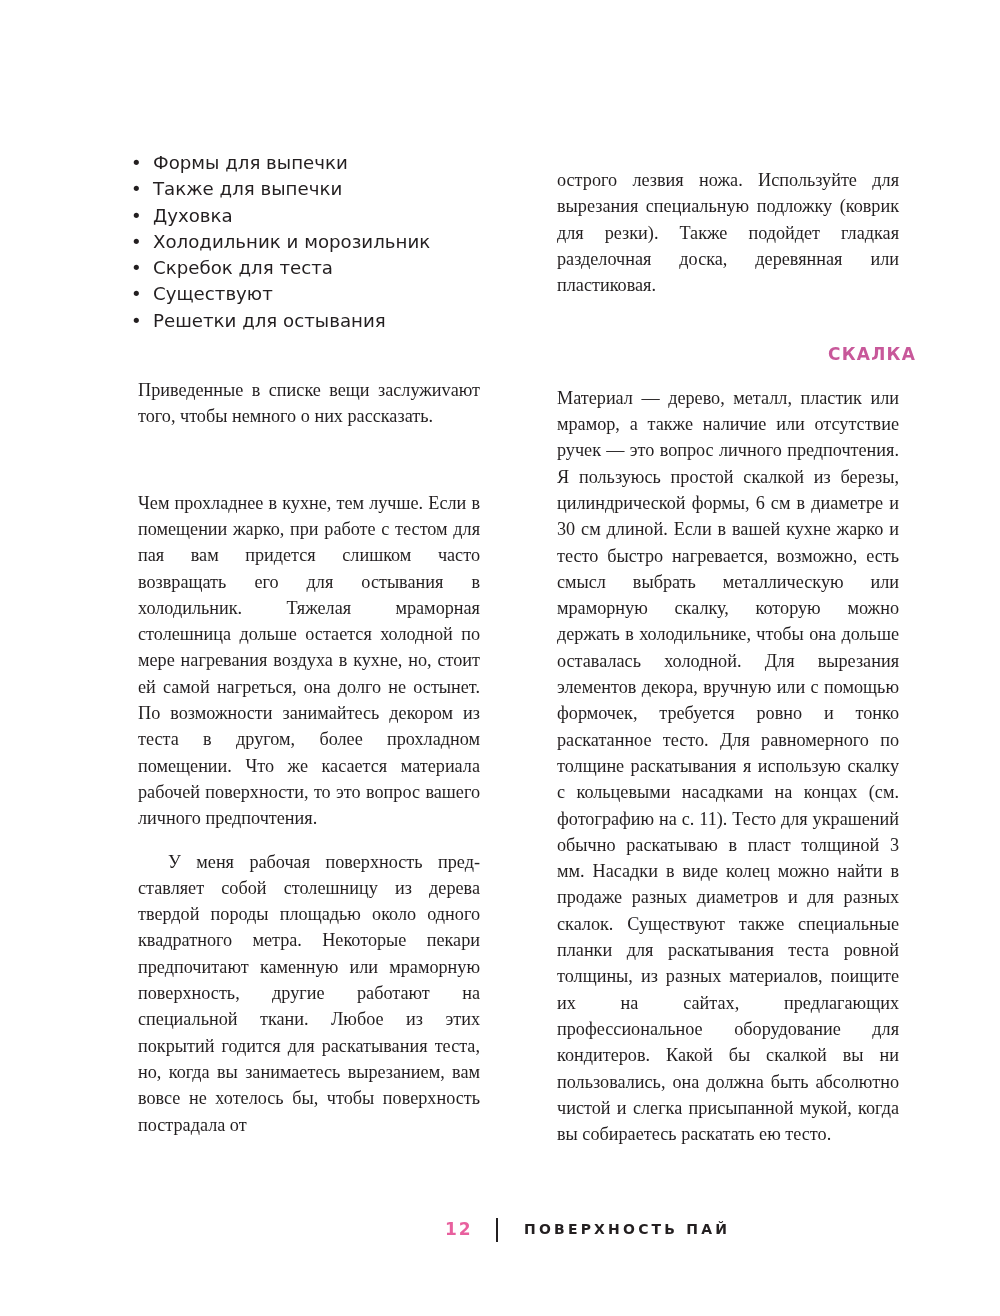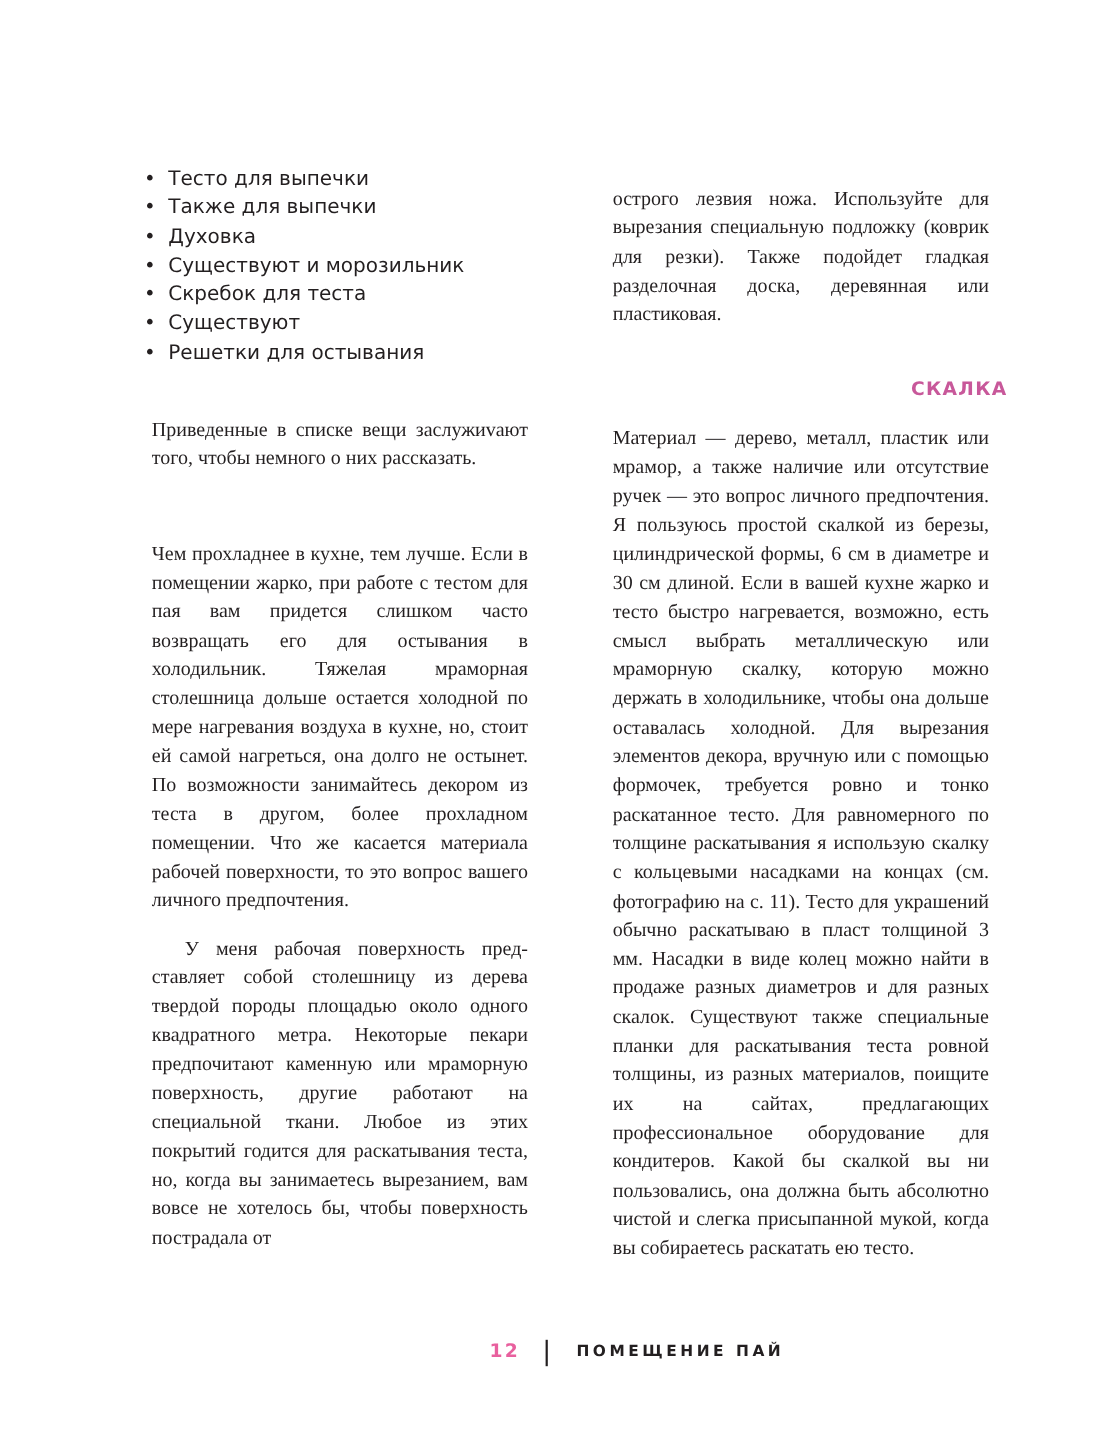--- a/index.html
+++ b/index.html
@@ -104,24 +104,24 @@
       letter-spacing: 3.2px;
     }
   </style>
 </head>
 <body>
 
 <div class="page">
 
   <div class="col col-left">
     <ul class="bullets">
-      <li><span class="dot">•</span><span>Тесто для выпечки</span></li>
+      <li><span class="dot">•</span><span>Формы для выпечки</span></li>
       <li><span class="dot">•</span><span>Также для выпечки</span></li>
       <li><span class="dot">•</span><span>Духовка</span></li>
-      <li><span class="dot">•</span><span>Существуют и морозильник</span></li>
+      <li><span class="dot">•</span><span>Холодильник и морозильник</span></li>
       <li><span class="dot">•</span><span>Скребок для теста</span></li>
       <li><span class="dot">•</span><span>Существуют</span></li>
       <li><span class="dot">•</span><span>Решетки для остывания</span></li>
     </ul>
 
     <div class="gap-1"></div>
 
     <p class="para">Приведенные в списке вещи заслужи­vают того, чтобы немного о них расска­зать.</p>
 
     <div class="gap-2"></div>
@@ -137,16 +137,16 @@
     <div class="gap-2"></div>
 
     <h2 class="heading">СКАЛКА</h2>
 
     <p class="para">Материал — дерево, металл, пластик или мрамор, а также наличие или от­сутствие ручек — это вопрос личного предпочтения. Я пользуюсь простой скалкой из березы, цилиндрической формы, 6 см в диаметре и 30 см дли­ной. Если в вашей кухне жарко и тесто быстро нагревается, возможно, есть смысл выбрать металлическую или мраморную скалку, которую можно держать в холодильнике, чтобы она дольше оставалась холодной. Для вы­резания элементов декора, вручную или с помощью формочек, требуется ровно и тонко раскатанное тесто. Для равномерного по толщине раскатыва­ния я использую скалку с кольцевыми насадками на концах (см. фотографию на с. 11). Тесто для украшений обычно раскатываю в пласт толщиной 3 мм. Насадки в виде колец можно найти в продаже разных диаметров и для раз­ных скалок. Существуют также специ­альные планки для раскатывания теста ровной толщины, из разных материа­лов, поищите их на сайтах, предлага­ющих профессиональное оборудова­ние для кондитеров. Какой бы скалкой вы ни пользовались, она должна быть абсолютно чистой и слегка присы­панной мукой, когда вы собираетесь раскатать ею тесто.</p>
   </div>
 
   <div class="footer">
     <span class="page-number">12</span>
     <span class="footer-divider"></span>
-    <span class="running-title">ПОМЕЩЕНИЕ ПАЙ</span>
+    <span class="running-title">ПОВЕРХНОСТЬ ПАЙ</span>
   </div>
 
 </div>
 
 </body></html>

